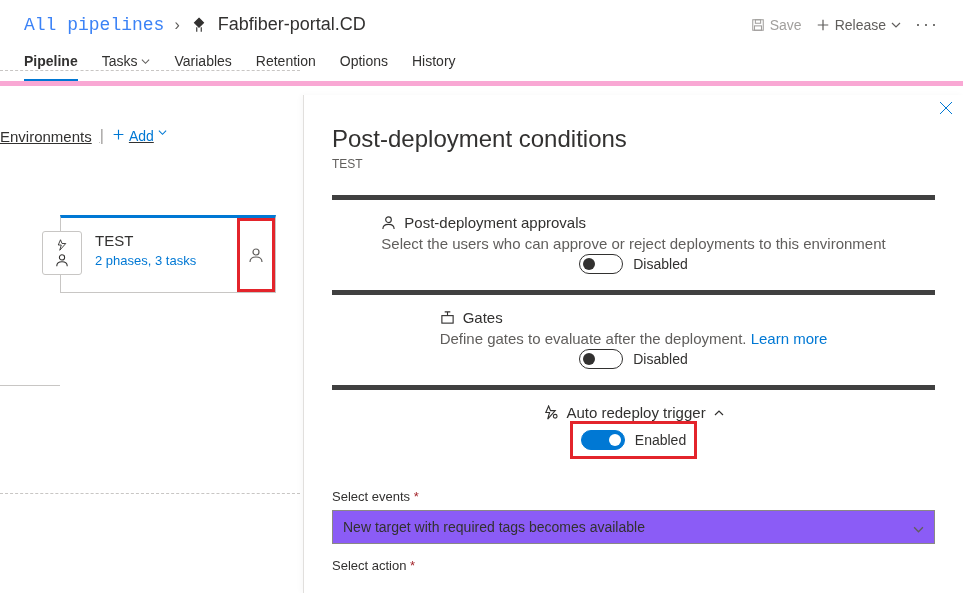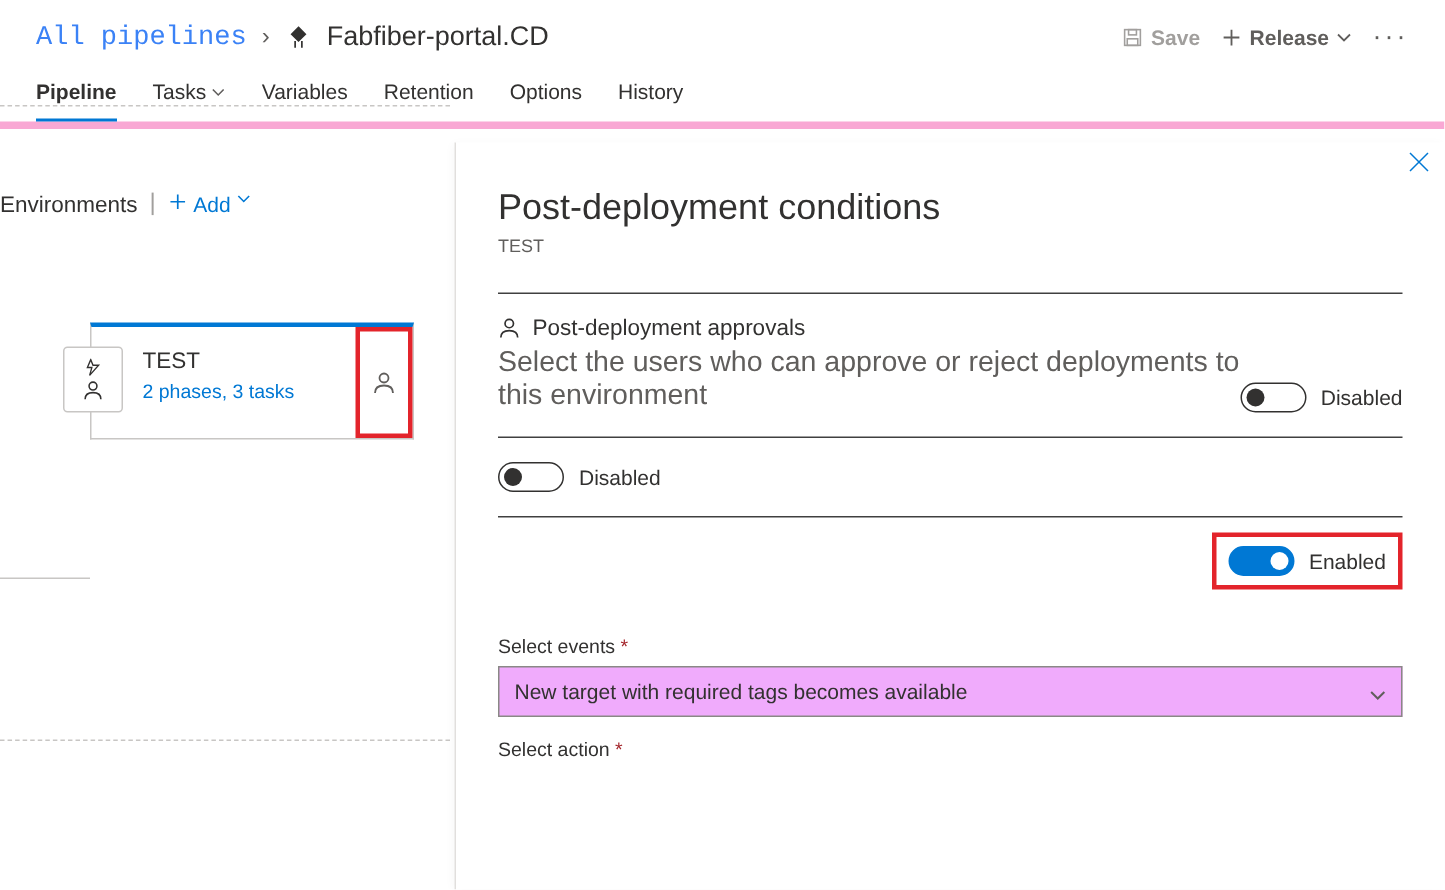--- a/index.html
+++ b/index.html
@@ -7,32 +7,32 @@
     a { text-decoration: none; }
 
     
     .header { display: flex; align-items: center; justify-content: space-between; padding: 14px 24px 8px; }
     .breadcrumb { display: flex; align-items: center; gap: 10px; font-size: 18px; }
     .breadcrumb-link { color: #3b82f6; font-family: Liberation Mono, monospace; }
     .breadcrumb-sep { color: #605e5c; font-size: 16px; }
     .breadcrumb-icon { display: inline-flex; align-items: center; }
     .breadcrumb-title { color: #323130; font-weight: 400; }
     .header-actions { display: flex; align-items: center; gap: 14px; color: #605e5c; font-size: 14px; }
-    .header-action { display: inline-flex; align-items: center; gap: 5px; cursor: pointer; color: #605e5c; font-weight: bold; }
+    .header-action { display: inline-flex; align-items: center; gap: 5px; cursor: pointer; color: #605e5c; }
     .header-action.disabled { color: #a19f9d; cursor: default; }
     .more-dots { font-size: 18px; letter-spacing: 2px; cursor: pointer; color: #605e5c; }
 
     
     .tabs { display: flex; gap: 24px; padding: 0 24px; border-bottom: 5px solid #f9a8d4; }
     .tab { padding: 10px 0; font-size: 14px; color: #323130; cursor: pointer; border-bottom: 2px solid transparent; display: inline-flex; align-items: center; gap: 4px; }
     .tab.active { border-bottom-color: #0078d4; font-weight: 600; }
 
     
     .canvas { position: absolute; left: 0; top: 105px; width: 300px; height: 488px; }
-    .env-header { display: flex; align-items: center; gap: 8px; padding: 50px 0 10px 0; margin-left: 0; }
+    .env-header { display: flex; align-items: center; gap: 8px; padding: 50px 0 10px 0; margin-left: 0; text-decoration: underline; }
     .env-header-title { font-size: 15px; color: #323130; }
     .divider-v { color: #a19f9d; }
     .add-link { color: #0078d4; display: inline-flex; align-items: flex-start; gap: 4px; font-size: 14px; cursor: pointer; }
     .dotted-top { border-top: 1px dashed #c8c6c4; margin-top: -35px; margin-bottom: 6px; }
     .dotted-bottom { border-top: 1px dashed #c8c6c4; margin-top: 200px; }
 
     .env-card-wrap { position: relative; margin: 60px 0 0 60px; width: 216px; }
     .env-card { border: 1px solid #c8c6c4; border-top: 3px solid #0078d4; background: #fff; display: flex; align-items: stretch; height: 78px; }
     .env-card-left { width: 40px; display: flex; flex-direction: column; justify-content: center; align-items: center; gap: 6px; border-right: 1px solid #e1dfdd; background: #fff; position: absolute; left: -18px; top: 16px; height: 44px; border: 1px solid #c8c6c4; border-radius: 3px; }
     .env-card-left-inner { width: 36px; display: flex; flex-direction: column; align-items: center; gap: 2px; padding: 4px 0; }
@@ -42,39 +42,39 @@
     .env-card-right { width: 38px; border-left: 1px solid #e1dfdd; display: flex; align-items: center; justify-content: center; cursor: pointer; }
     .highlight-box { border: 3px solid #e3242b; }
     .env-line { position: absolute; left: 0; top: 280px; width: 60px; border-top: 1px solid #c8c6c4; }
 
     
     .panel { position: absolute; right: 0; top: 95px; width: 660px; height: 498px; background: #fff; border-left: 1px solid #e1dfdd; box-shadow: -2px 0 6px rgba(0,0,0,0.03); padding: 30px 28px 0 28px; overflow-y: auto; }
     .panel-close { position: absolute; right: 10px; top: 6px; color: #0078d4; cursor: pointer; font-size: 16px; }
     .panel-title { font-size: 24px; color: #323130; margin-bottom: 4px; }
     .panel-sub { font-size: 12px; color: #605e5c; margin-bottom: 24px; }
 
-    .section { display: flex; justify-content: space-between; align-items: flex-end; padding: 14px 0 16px; border-top: 1px solid #404040; }
+    .section { display: flex; justify-content: space-between; align-items: center; padding: 14px 0 16px; border-top: 5px solid #404040; flex-direction: column; }
     .section:first-of-type { border-top: none; }
     .section-left { flex: 1; }
     .section-heading { display: flex; align-items: center; gap: 8px; font-size: 15px; color: #323130; margin-bottom: 4px; }
-    .section-desc { font-size: 19px; color: #605e5c; }
+    .section-desc { font-size: 15px; color: #605e5c; }
     .section-desc a { color: #0078d4; }
     .section-right { display: flex; align-items: center; gap: 10px; font-size: 14px; color: #323130; padding-top: 2px; }
     .section-right.hl { border: 3px solid #e3242b; padding: 6px 8px 6px 8px; margin-top: -4px; }
 
     .toggle { width: 44px; height: 20px; border-radius: 10px; position: relative; cursor: pointer; }
     .toggle.off { background: #fff; border: 1px solid #323130; }
     .toggle.off .knob { position: absolute; left: 3px; top: 3px; width: 12px; height: 12px; border-radius: 50%; background: #323130; }
     .toggle.on { background: #0078d4; border: 1px solid #0078d4; }
     .toggle.on .knob { position: absolute; right: 3px; top: 3px; width: 12px; height: 12px; border-radius: 50%; background: #fff; }
 
     .field { margin-top: 14px; }
     .field-label { font-size: 13px; color: #323130; margin-bottom: 6px; display: block; }
     .req { color: #a4262c; }
-    .select { width: 100%; border: 1px solid #8a8886; background: #f0abfc; padding: 8px 10px; font-size: 14px; color: #323130; display: flex; justify-content: space-between; align-items: flex-end; cursor: pointer; }
+    .select { width: 100%; border: 1px solid #8a8886; background: #8b5cf6; padding: 8px 10px; font-size: 14px; color: #323130; display: flex; justify-content: space-between; align-items: flex-end; cursor: pointer; }
     .chev { color: #605e5c; }
 
     .icon { display: inline-flex; }
   </style>
 </head>
 <body>
 
 <div class="header">
   <div class="breadcrumb">
     <a class="breadcrumb-link">All pipelines</a>
@@ -212,30 +212,58 @@
     </div>
     <div class="section-right">
       <div class="toggle off">
           <div class="knob"></div>
         </div>
       <span>Disabled</span>
     </div>
   </div>
 
   <div class="section">
+    <div class="section-left">
+      <div class="section-heading">
+        <span class="icon">
+          <svg width="15" height="15" viewBox="0 0 16 16" fill="none" stroke="#323130" stroke-width="1.2">
+              <rect x="2" y="6" width="12" height="8"></rect>
+              <path d="M8 6 V2 M5 2 H11"></path>
+            </svg>
+        </span>
+        <span>Gates</span>
+      </div>
+      <div class="section-desc">
+        <span>Define gates to evaluate after the deployment. </span><a href="#">Learn more</a>
+      </div>
+    </div>
     <div class="section-right">
       <div class="toggle off">
           <div class="knob"></div>
         </div>
       <span>Disabled</span>
     </div>
   </div>
 
   <div class="section">
     <div class="section-left">
+      <div class="section-heading">
+        <span class="icon">
+          <svg width="15" height="15" viewBox="0 0 16 16" fill="none" stroke="#323130" stroke-width="1.2">
+              <path d="M6 1 L3 8 L7 8 L5 15 L13 6 L8 6 Z"></path>
+              <circle cx="13" cy="12" r="2"></circle>
+            </svg>
+        </span>
+        <span>Auto redeploy trigger</span>
+        <span class="icon">
+          <svg width="10" height="10" viewBox="0 0 10 10" stroke="#323130" stroke-width="1.2" fill="none">
+              <path d="M1 7 L5 3 L9 7"></path>
+            </svg>
+        </span>
+      </div>
     </div>
     <div class="section-right hl">
       <div class="toggle on">
           <div class="knob"></div>
         </div>
       <span>Enabled</span>
     </div>
   </div>
 
   <div class="field">

